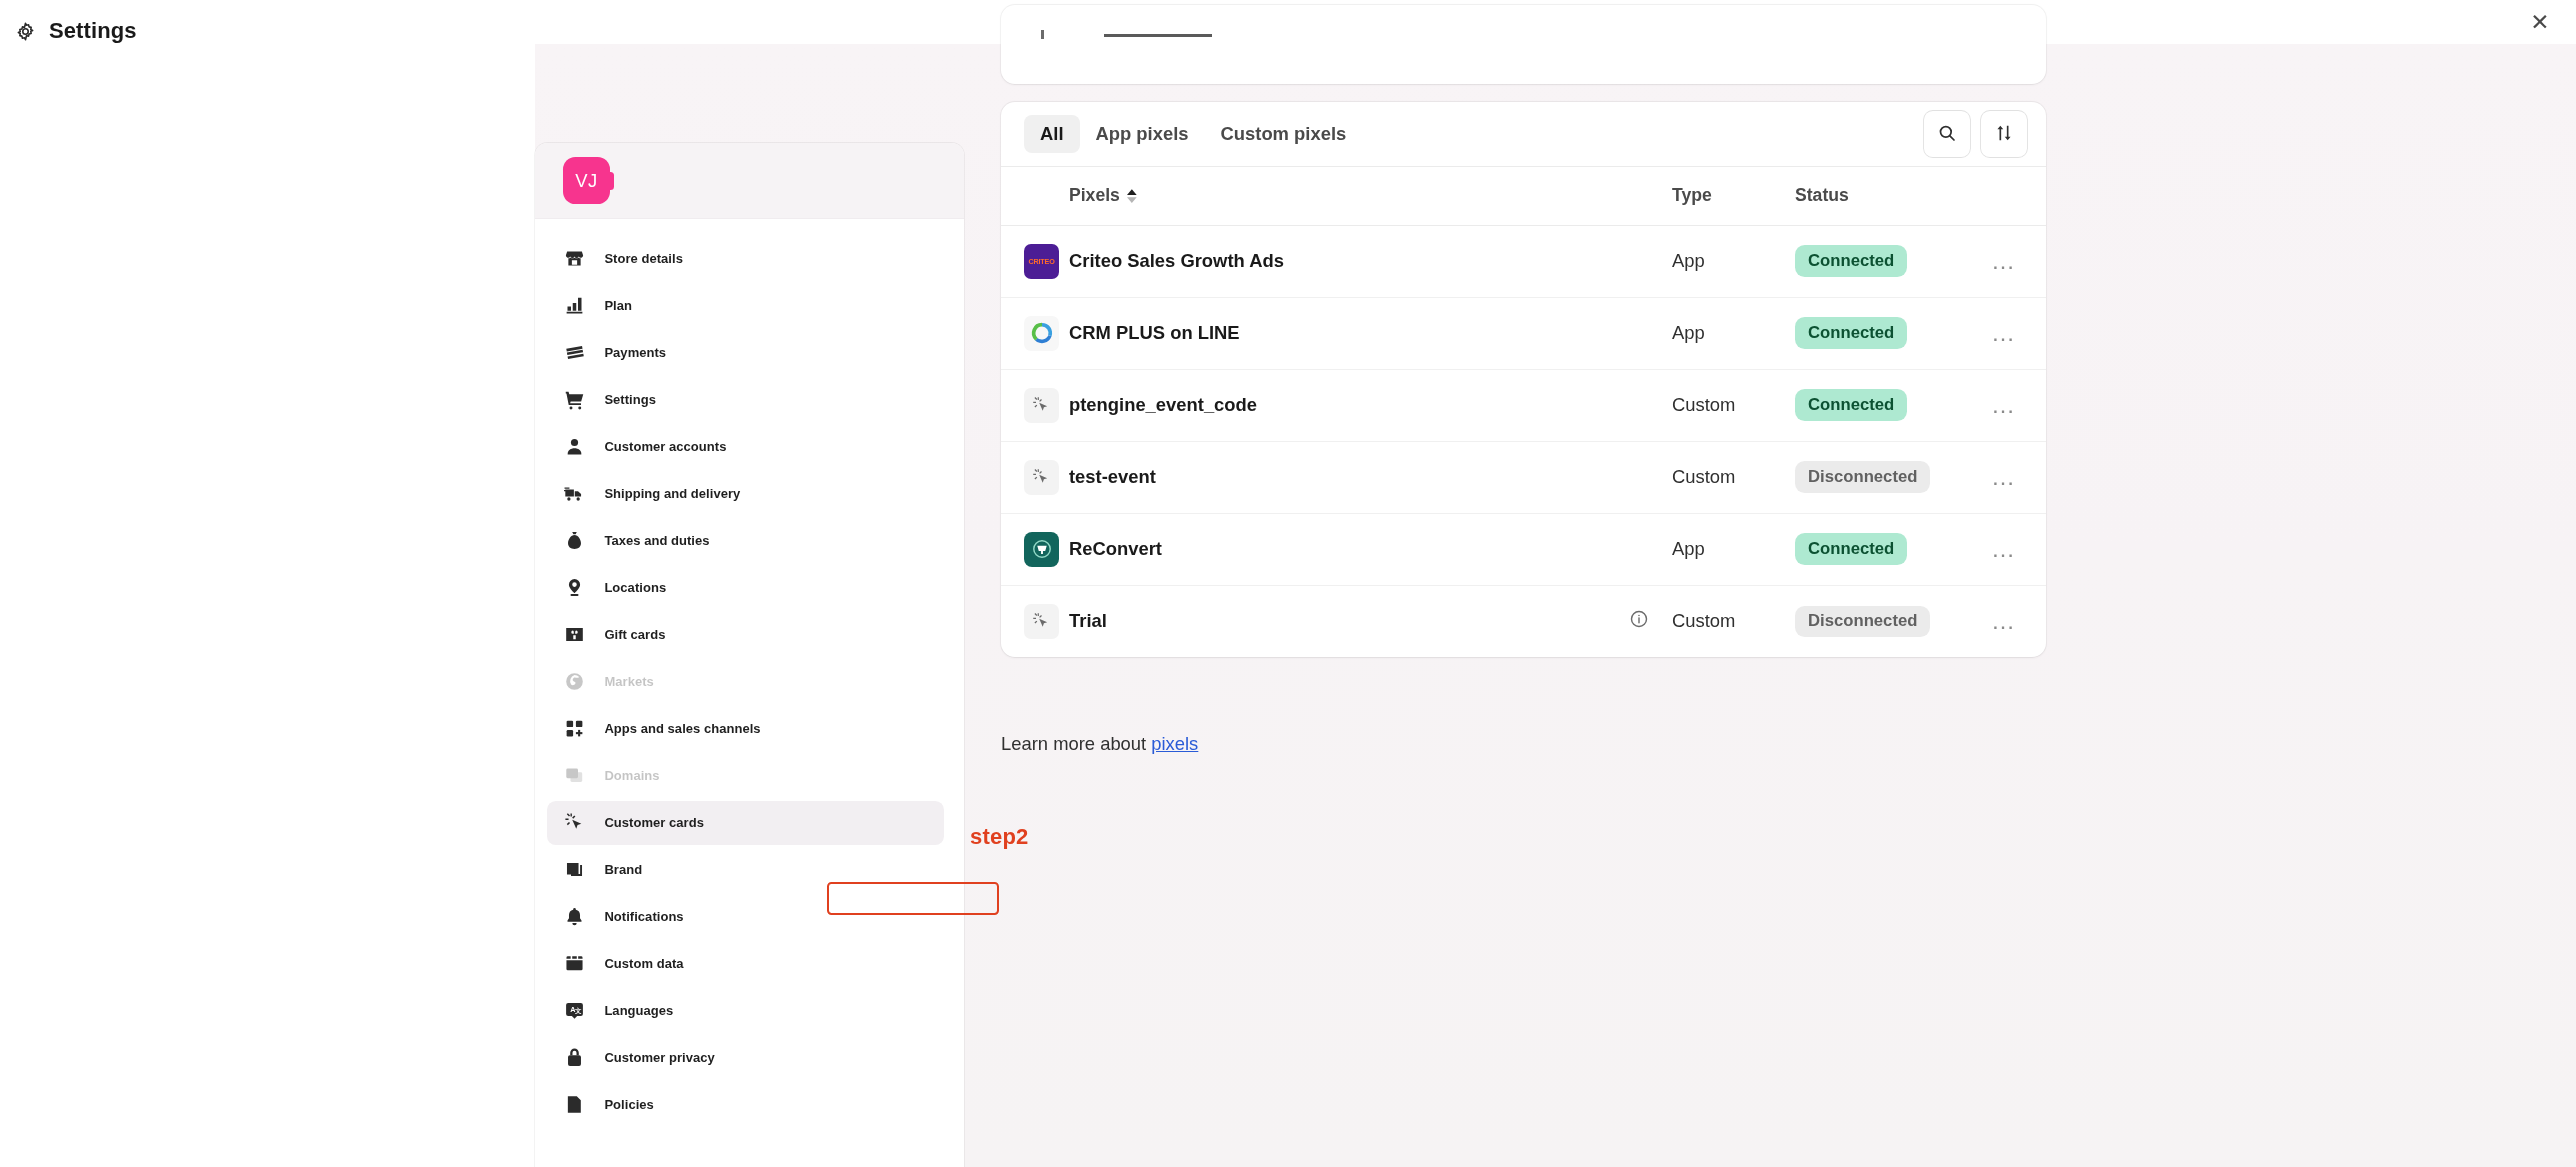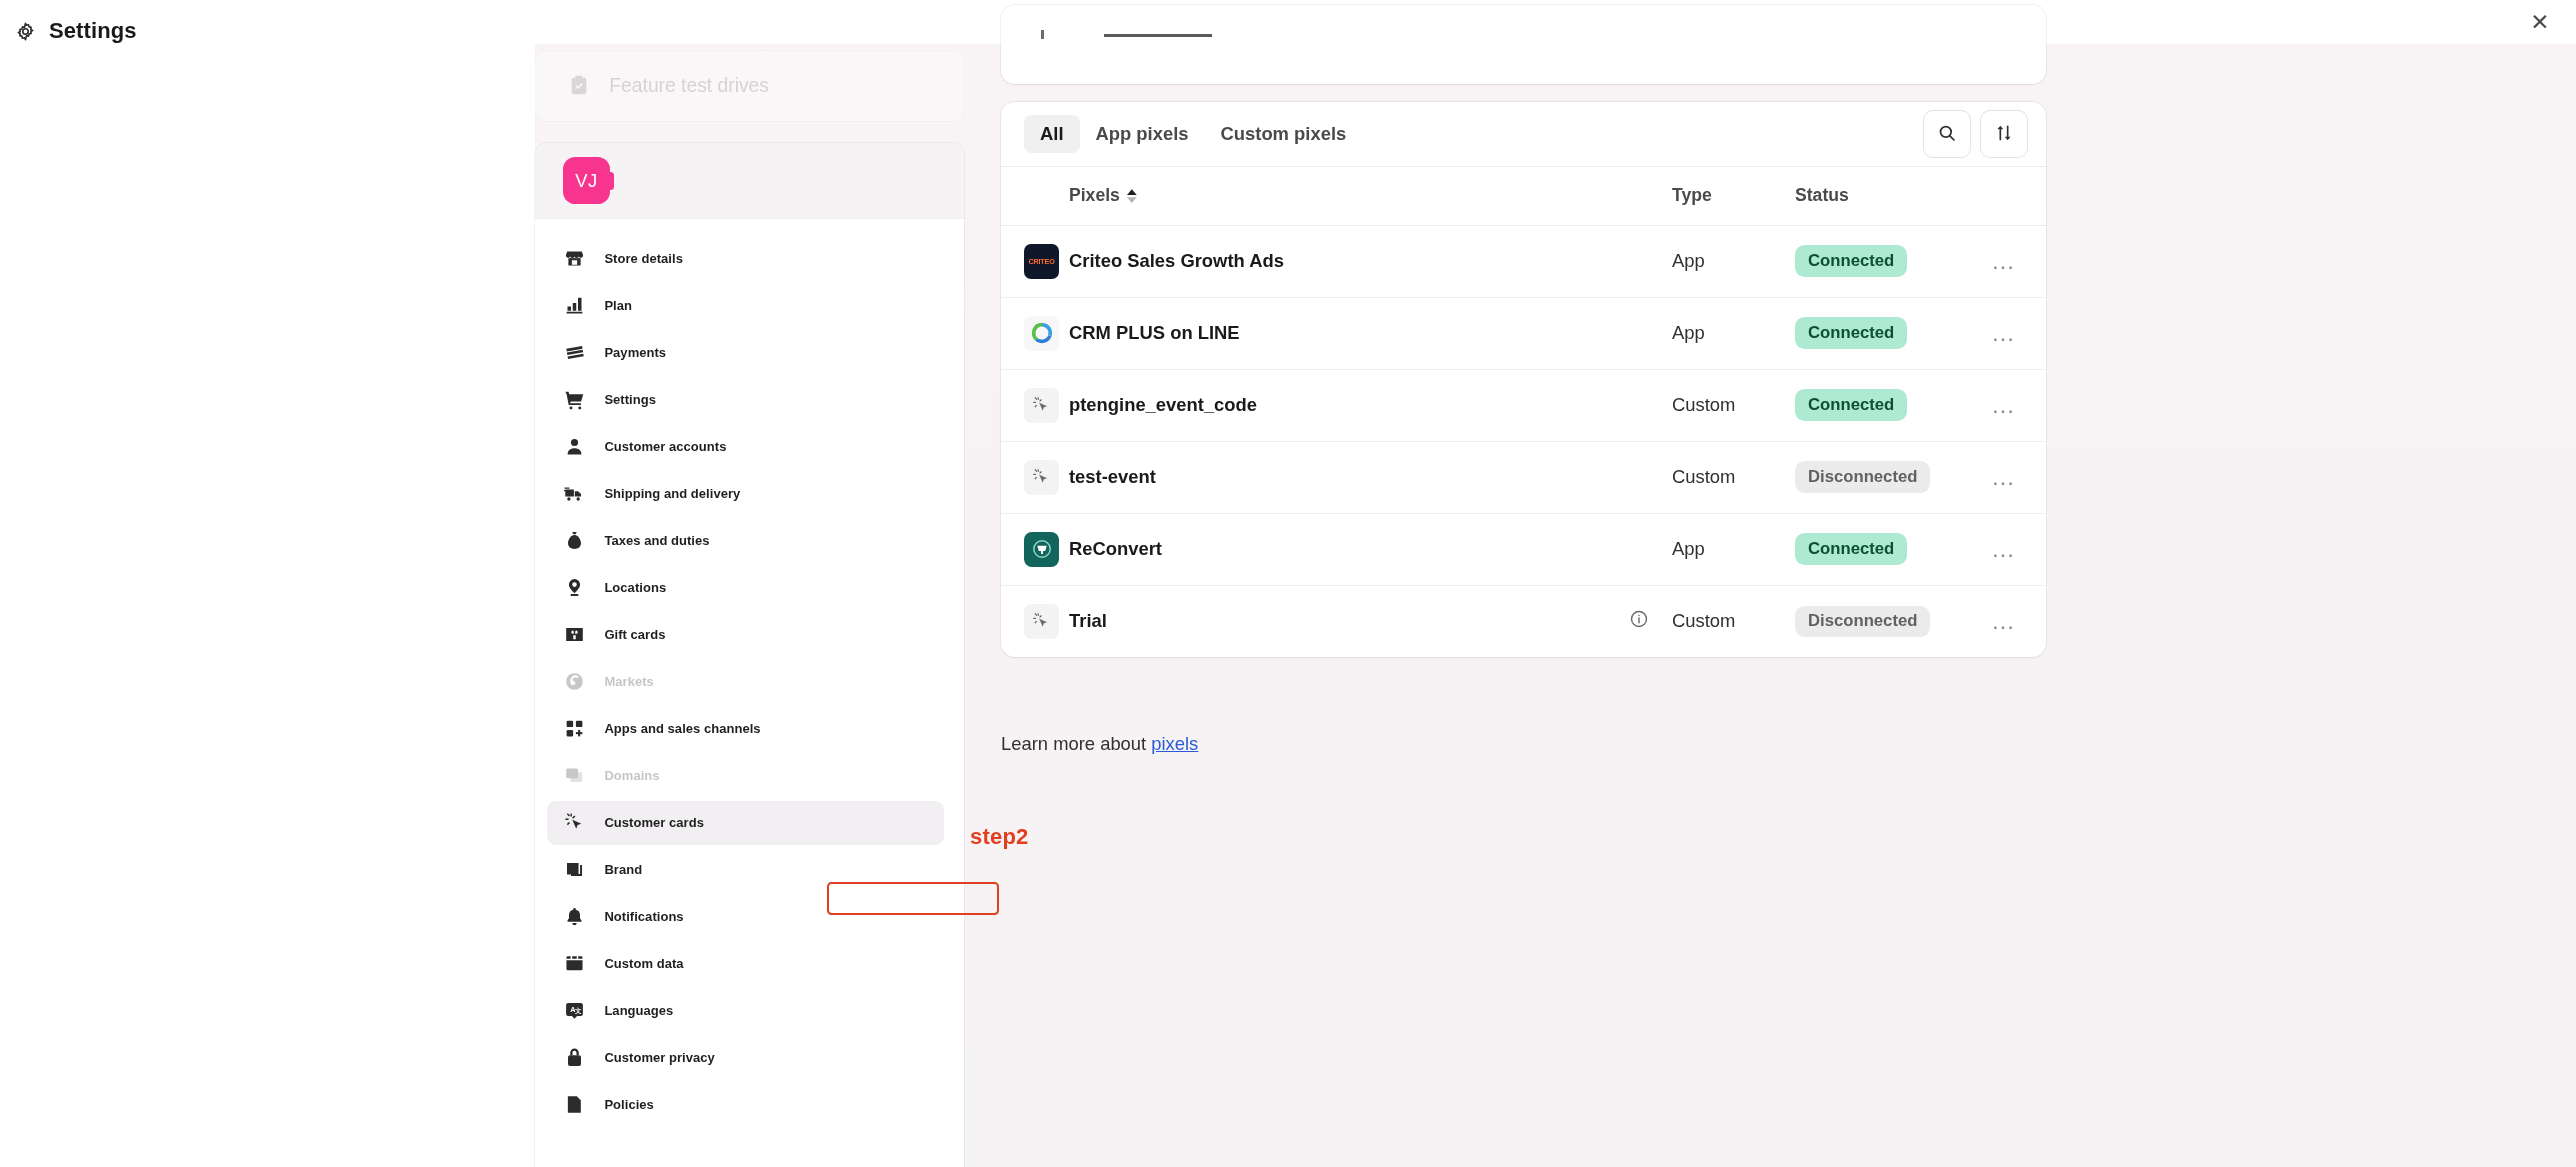--- a/index.html
+++ b/index.html
@@ -315,21 +315,21 @@
     font-size: 18.4px;
   }
   td.cell-type { font-weight: 400; color: #303030; }
 
   .row-ico {
     width: 35px; height: 35px;
     border-radius: 7px;
     display: flex; align-items: center; justify-content: center;
     overflow: hidden;
   }
-  .row-ico.criteo { background: #0f172a; }
+  .row-ico.criteo { background: #4c1d95; }
   .row-ico.line   { background: #f7f7f7; }
   .row-ico.spark  { background: #f3f3f3; }
   .row-ico.reconv { background: #12655c; border-radius: 8px; }
 
   .criteo-text {
     font-size: 8px;
     font-weight: 700;
     color: #ff6a2b;
     letter-spacing: -0.2px;
     transform: scaleX(.9);
@@ -386,28 +386,20 @@
   </div>
   <div class="titlebar-close">✕</div>
 </div>
 
 <div class="page">
 
   <div class="backdrop"></div>
 
   <div class="nav-col">
 
-    <div class="nav-card-top">
-      <span class="ico">
-        <svg viewBox="0 0 24 24" width="22" height="22" fill="#9a9a9a">
-          <path d="M9 2h6a1 1 0 0 1 1 1v1h2a2 2 0 0 1 2 2v14a2 2 0 0 1-2 2H6a2 2 0 0 1-2-2V6a2 2 0 0 1 2-2h2V3a1 1 0 0 1 1-1zm1.9 14.4l5.1-5.1-1.4-1.4-3.7 3.7-1.7-1.7-1.4 1.4 3.1 3.1z"></path>
-        </svg>
-      </span>
-      <span class="label">Feature test drives</span>
-    </div>
 
     <div class="nav-card-main">
 
       <div class="account-row">
         <div class="avatar">VJ</div>
       </div>
 
       <div class="nav-list">
 
         <div class="nav-item">

